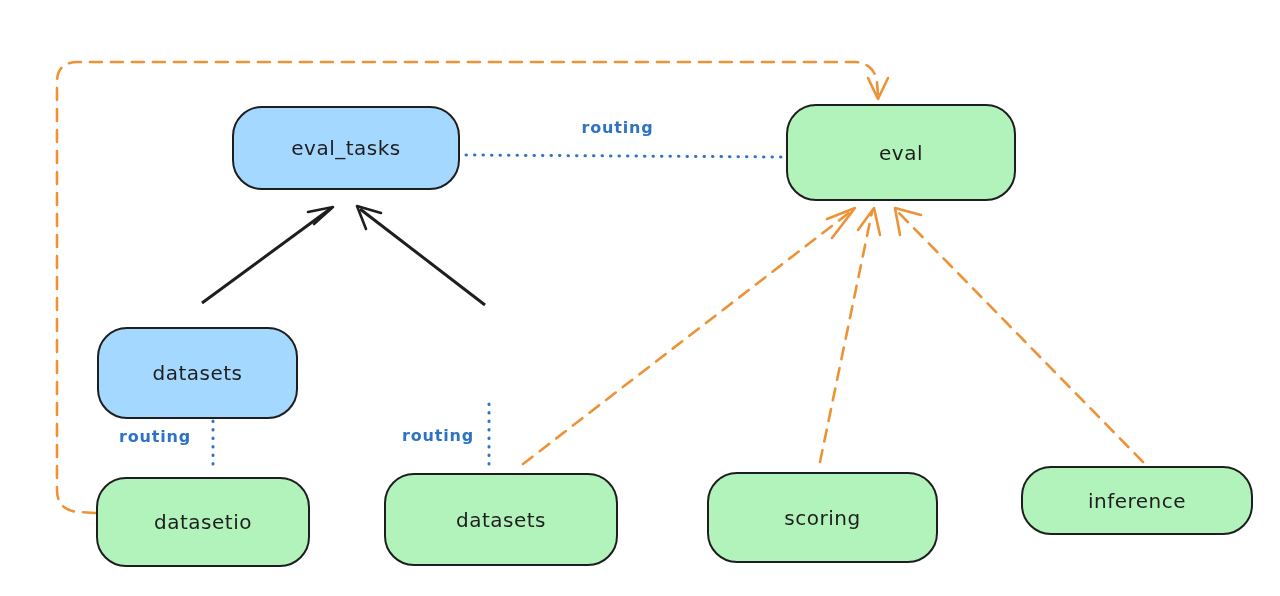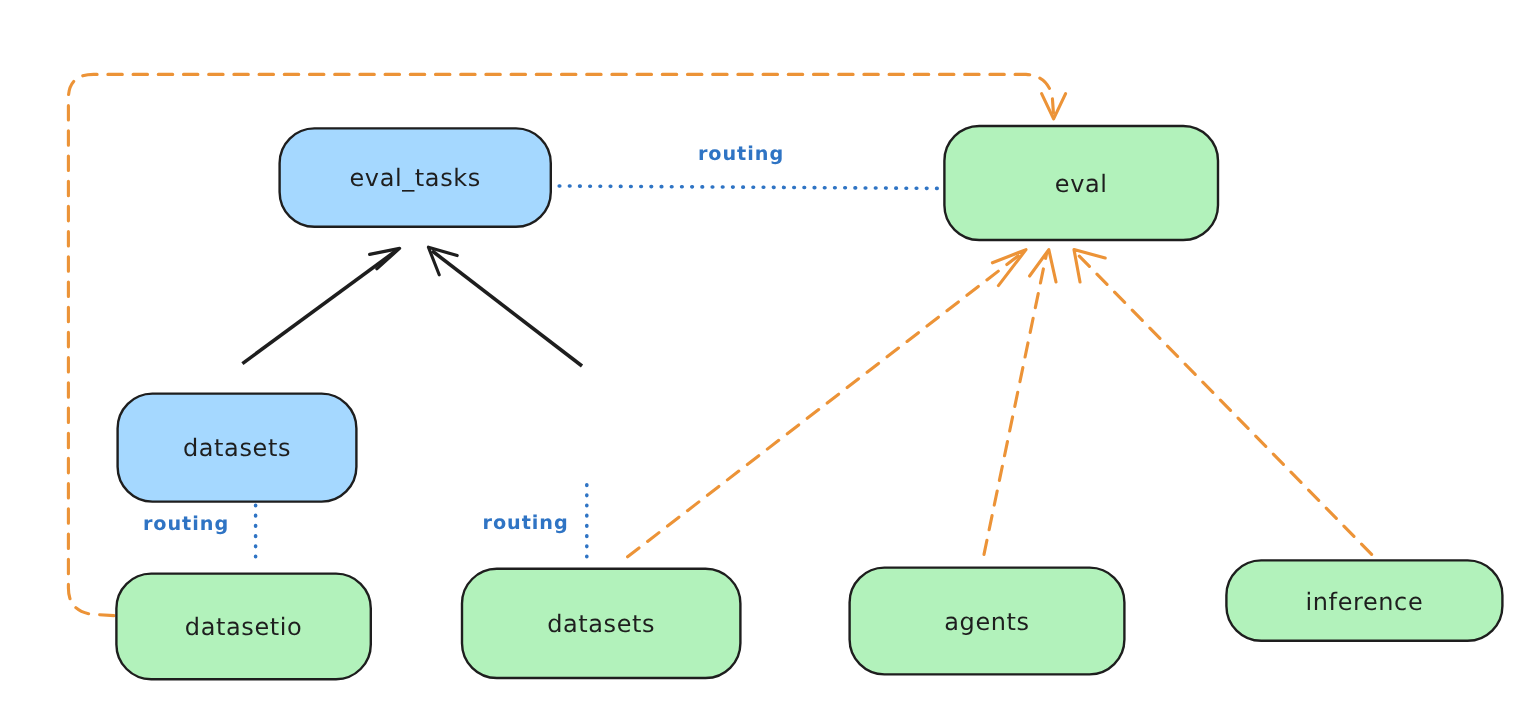--- a/index.html
+++ b/index.html
@@ -93,21 +93,21 @@
 
   <div class="node green" style="left:96px; top:477px; width:214px; height:90px;">
     <span>datasetio</span>
   </div>
 
   <div class="node green" style="left:384px; top:473px; width:234px; height:93px;">
     <span>datasets</span>
   </div>
 
   <div class="node green" style="left:707px; top:472px; width:231px; height:91px;">
-    <span>agents</span>
+    <span>scoring</span>
   </div>
 
   <div class="node green" style="left:1021px; top:466px; width:232px; height:69px;">
     <span>inference</span>
   </div>
 
   <span class="edge-label" style="left:560px; top:118px; width:115px;">routing</span>
   <span class="edge-label" style="left:113px; top:427px; width:84px;">routing</span>
   <span class="edge-label" style="left:396px; top:426px; width:84px;">routing</span>
 

